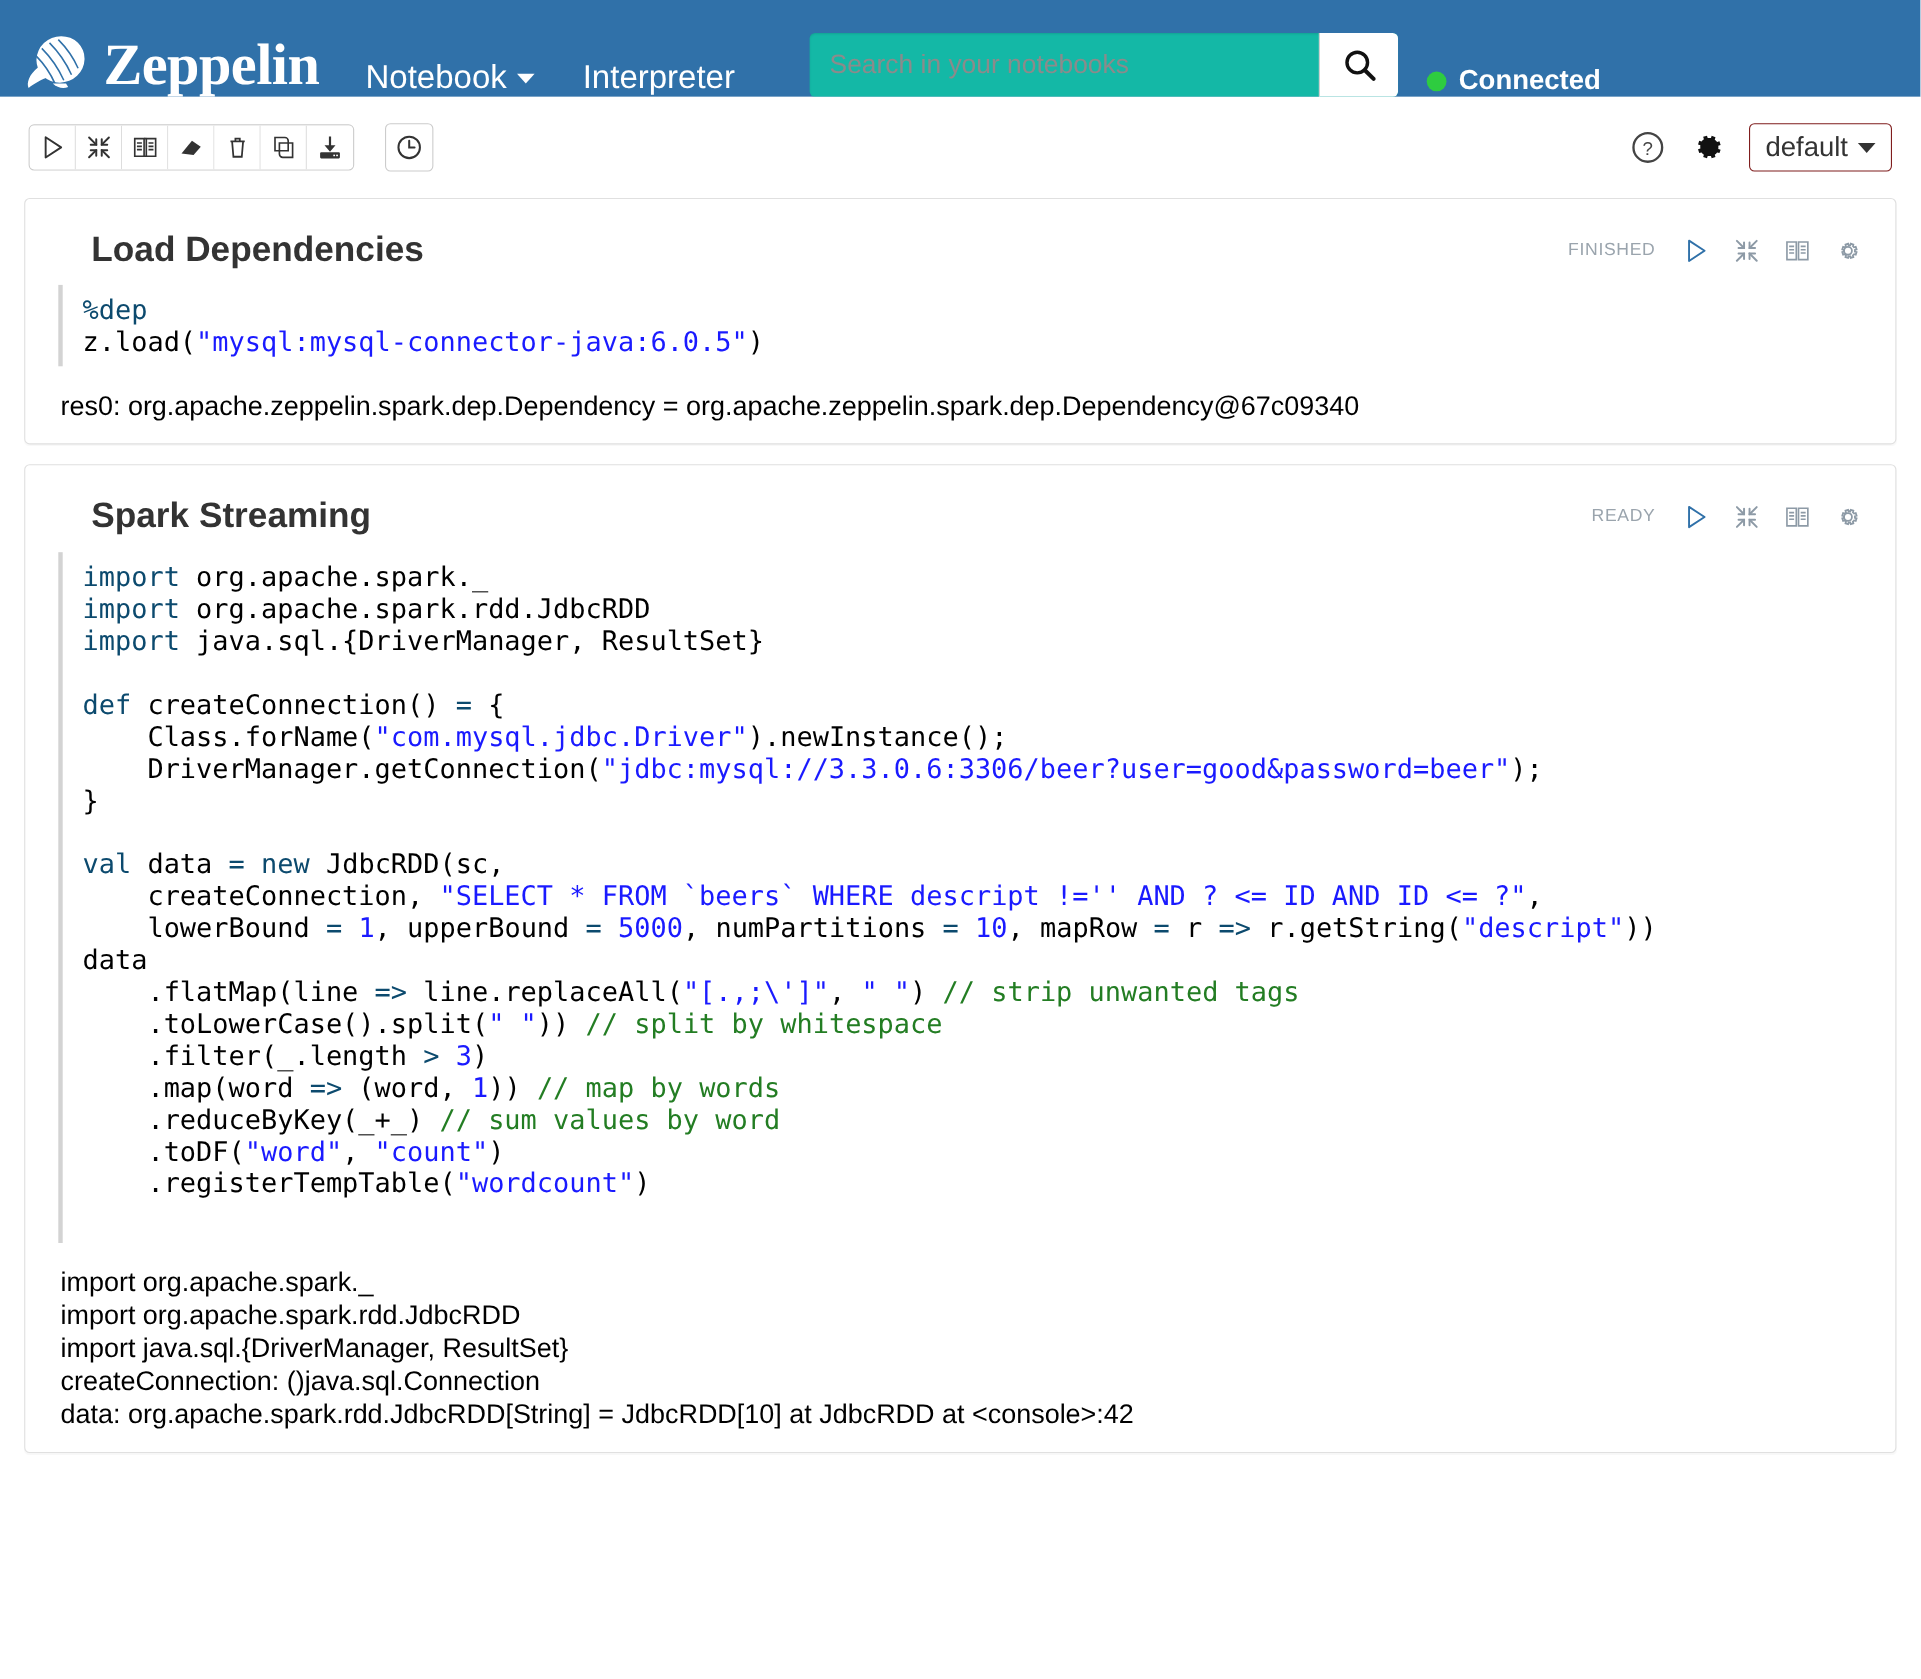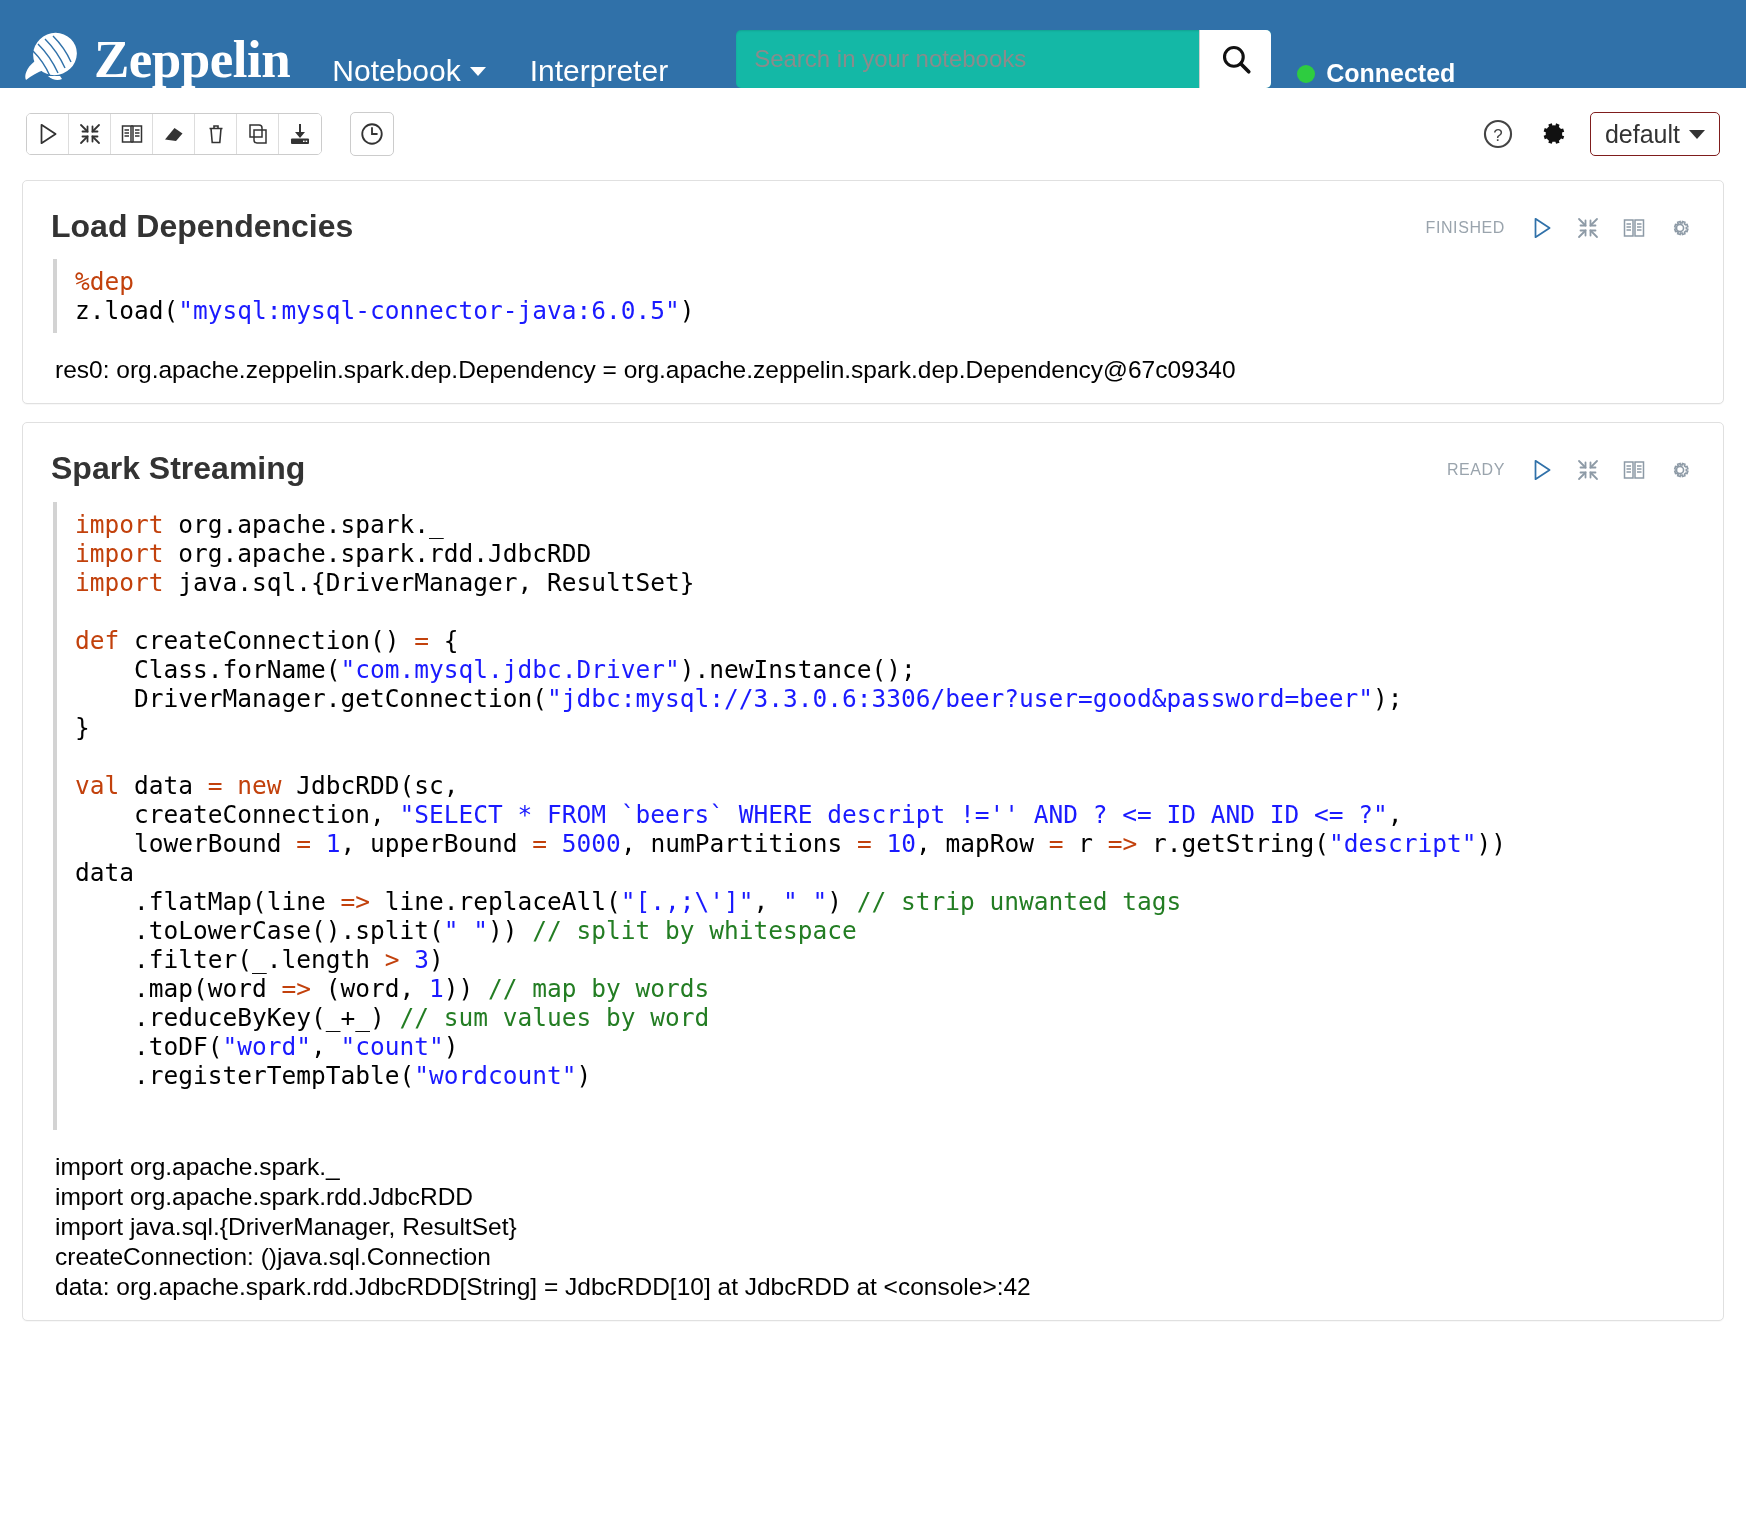--- a/index.html
+++ b/index.html
@@ -180,20 +180,21 @@
     border-radius: 5px;
     background: #ffffff;
     margin-bottom: 18px;
     padding: 26px 28px 18px 28px;
     position: relative;
     box-shadow: 0 1px 1px rgba(0,0,0,.03);
   }
   .para-head {
     display: flex;
     align-items: flex-start;
+    margin-left: 32px;
   }
   .para-title {
     font-size: 32px;
     font-weight: bold;
     color: #333333;
     margin: 0;
     line-height: 1.2;
   }
   .para-ctrl {
     margin-left: auto;
@@ -236,21 +237,21 @@
     margin-top: 22px;
     margin-left: 4px;
   }
   .took {
     font-size: 21px;
     color: #999999;
     margin-top: 10px;
     margin-left: 4px;
   }
   
-  .kw  { color: #c2410c; }
+  .kw  { color: #0c4a6e; }
   .str { color: #1a1aff; }
   .num { color: #1a1aff; }
   .cmt { color: #237d23; }
 </style>
 </head>
 <body>
 
 <div class="navbar">
   <div class="brand">
     <svg class="brand-logo" viewBox="0 0 62 58">

